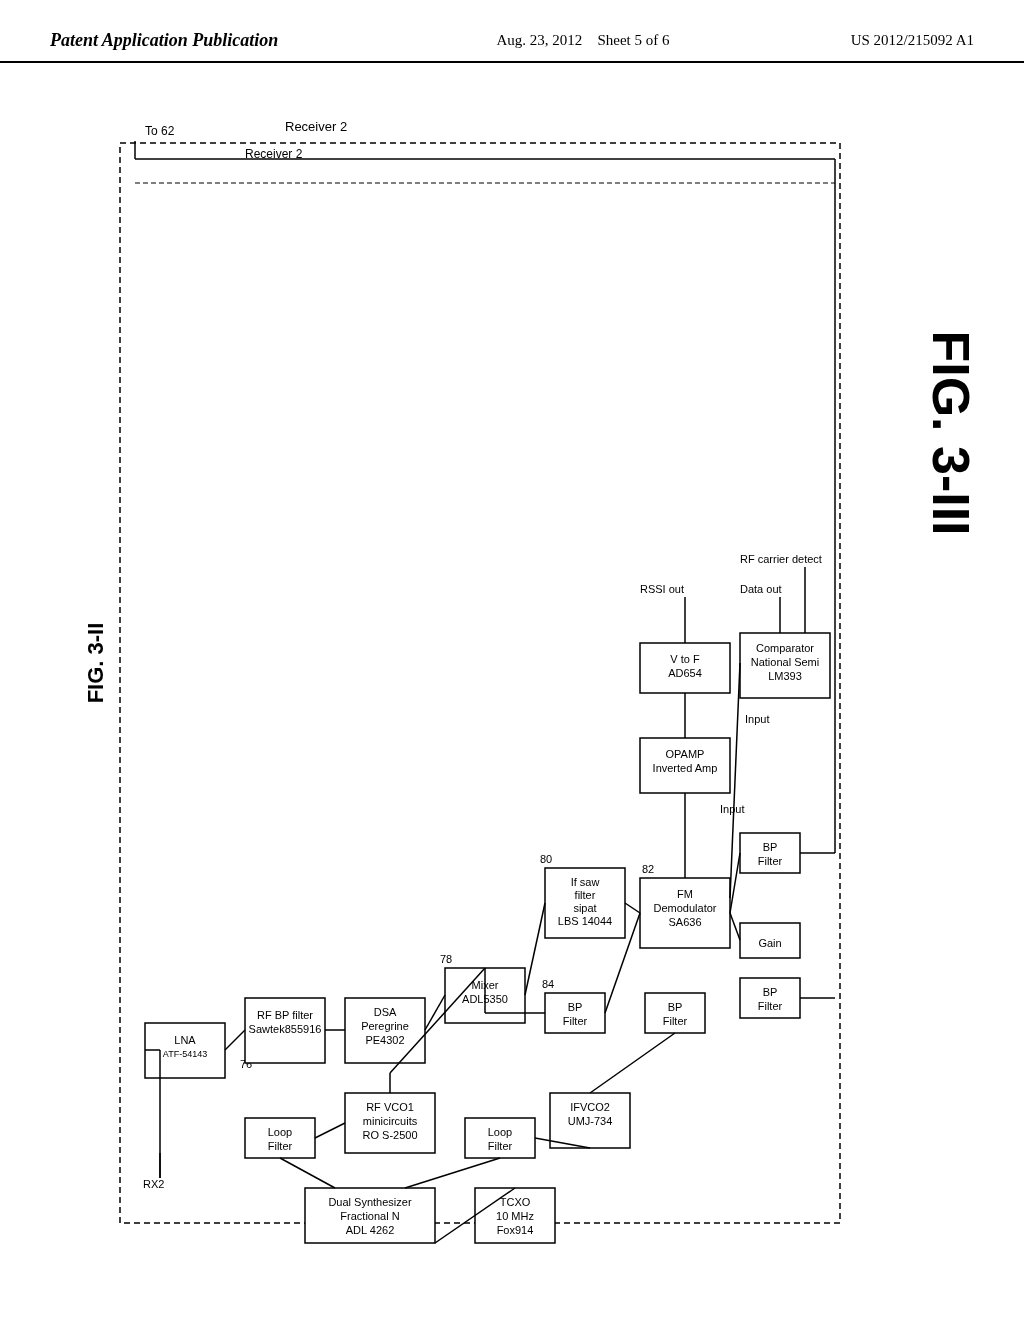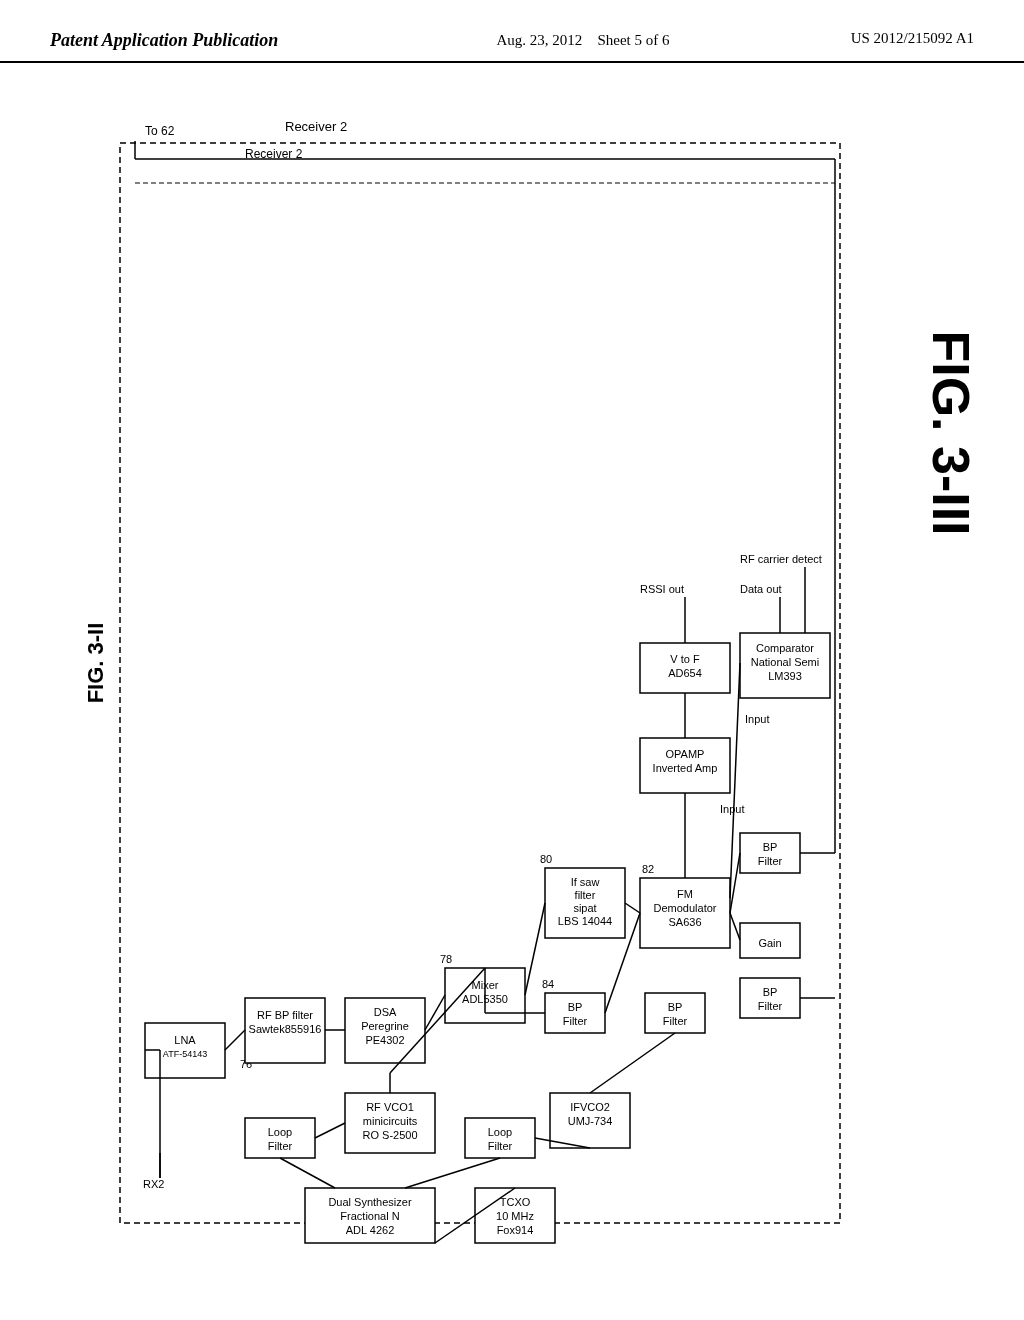--- a/index.html
+++ b/index.html
@@ -9,21 +9,21 @@
       background: #fff;
       font-family: 'Times New Roman', Times, serif;
       position: relative;
       overflow: hidden;
     }
 
     
     .header {
       display: flex;
       justify-content: space-between;
-      align-items: flex-start;
+      align-items: center;
       padding: 30px 50px 10px 50px;
       border-bottom: 2px solid #000;
     }
     .header-left {
       font-weight: bold;
       font-size: 18px;
       font-style: italic;
     }
     .header-center {
       font-size: 15px;

